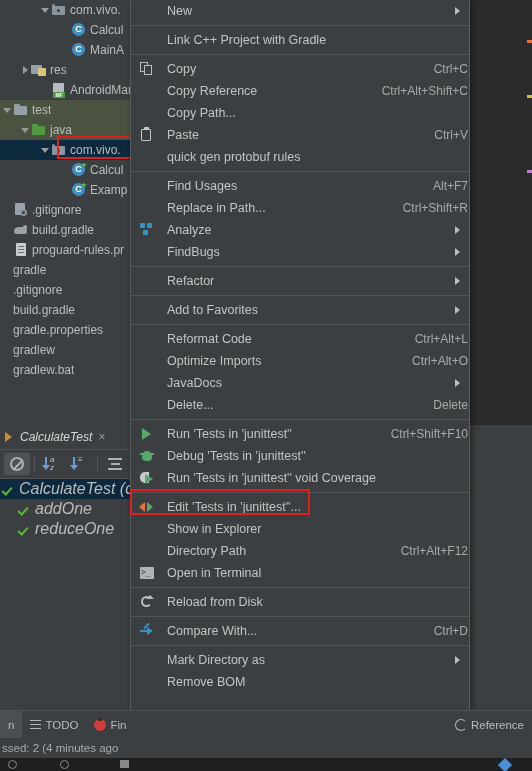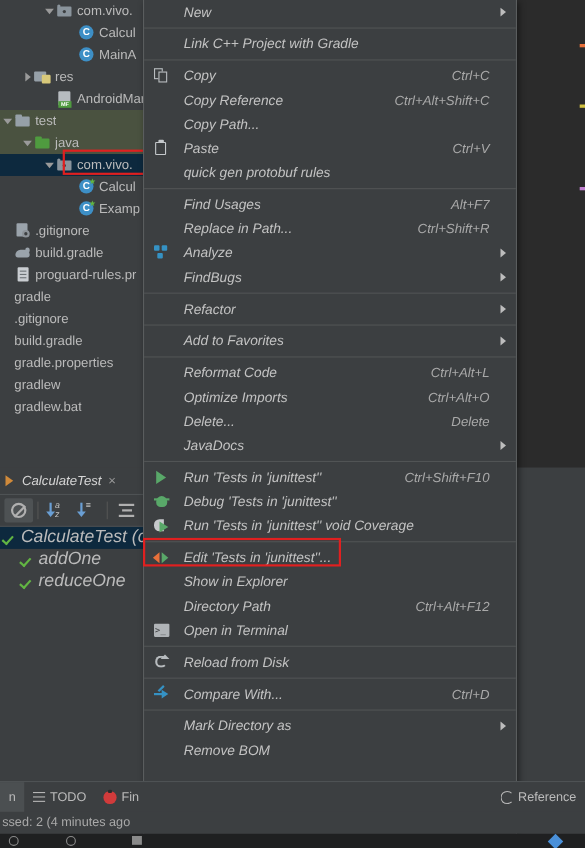--- a/index.html
+++ b/index.html
@@ -286,25 +286,24 @@
     border:1px solid #5a5d5e;
     border-top:none;
     box-sizing:border-box;
     box-shadow: 2px 2px 6px rgba(0,0,0,.45);
     overflow:hidden;
   }
   .mi {
     position:relative;
     height:22px;
     display:flex; align-items:center;
-    padding-left:36px; padding-right:24px;
+    padding-left:36px; padding-right:1px;
     font-size:12.5px;
     color:#c3c3c3;
     white-space:nowrap;
-    font-style:italic;
   }
   .mi .shortcut {
     margin-left:auto;
     color:#a9a9a9;
     font-size:12px;
     padding-left:18px;
   }
   .mi .submenu-arrow {
     position:absolute; right:9px; top:50%; transform:translateY(-50%);
     border-top:4px solid transparent; border-bottom:4px solid transparent;
@@ -603,26 +602,26 @@
       <div class="m-sep"></div>
       <div class="mi">
         <span>Reformat Code</span>
         <span class="shortcut">Ctrl+Alt+L</span>
       </div>
       <div class="mi">
         <span>Optimize Imports</span>
         <span class="shortcut">Ctrl+Alt+O</span>
       </div>
       <div class="mi">
+        <span>JavaDocs</span>
+        <span class="submenu-arrow"></span>
+      </div>
+      <div class="mi">
         <span>Delete...</span>
         <span class="shortcut">Delete</span>
-      </div>
-      <div class="mi">
-        <span>JavaDocs</span>
-        <span class="submenu-arrow"></span>
       </div>
       <div class="m-sep"></div>
       <div class="mi">
         <span class="mi-ic ic-run"></span>
         <span>Run 'Tests in 'junittest''</span>
         <span class="shortcut">Ctrl+Shift+F10</span>
       </div>
       <div class="mi">
         <span class="mi-ic ic-debug"></span>
         <span>Debug 'Tests in 'junittest''</span>

